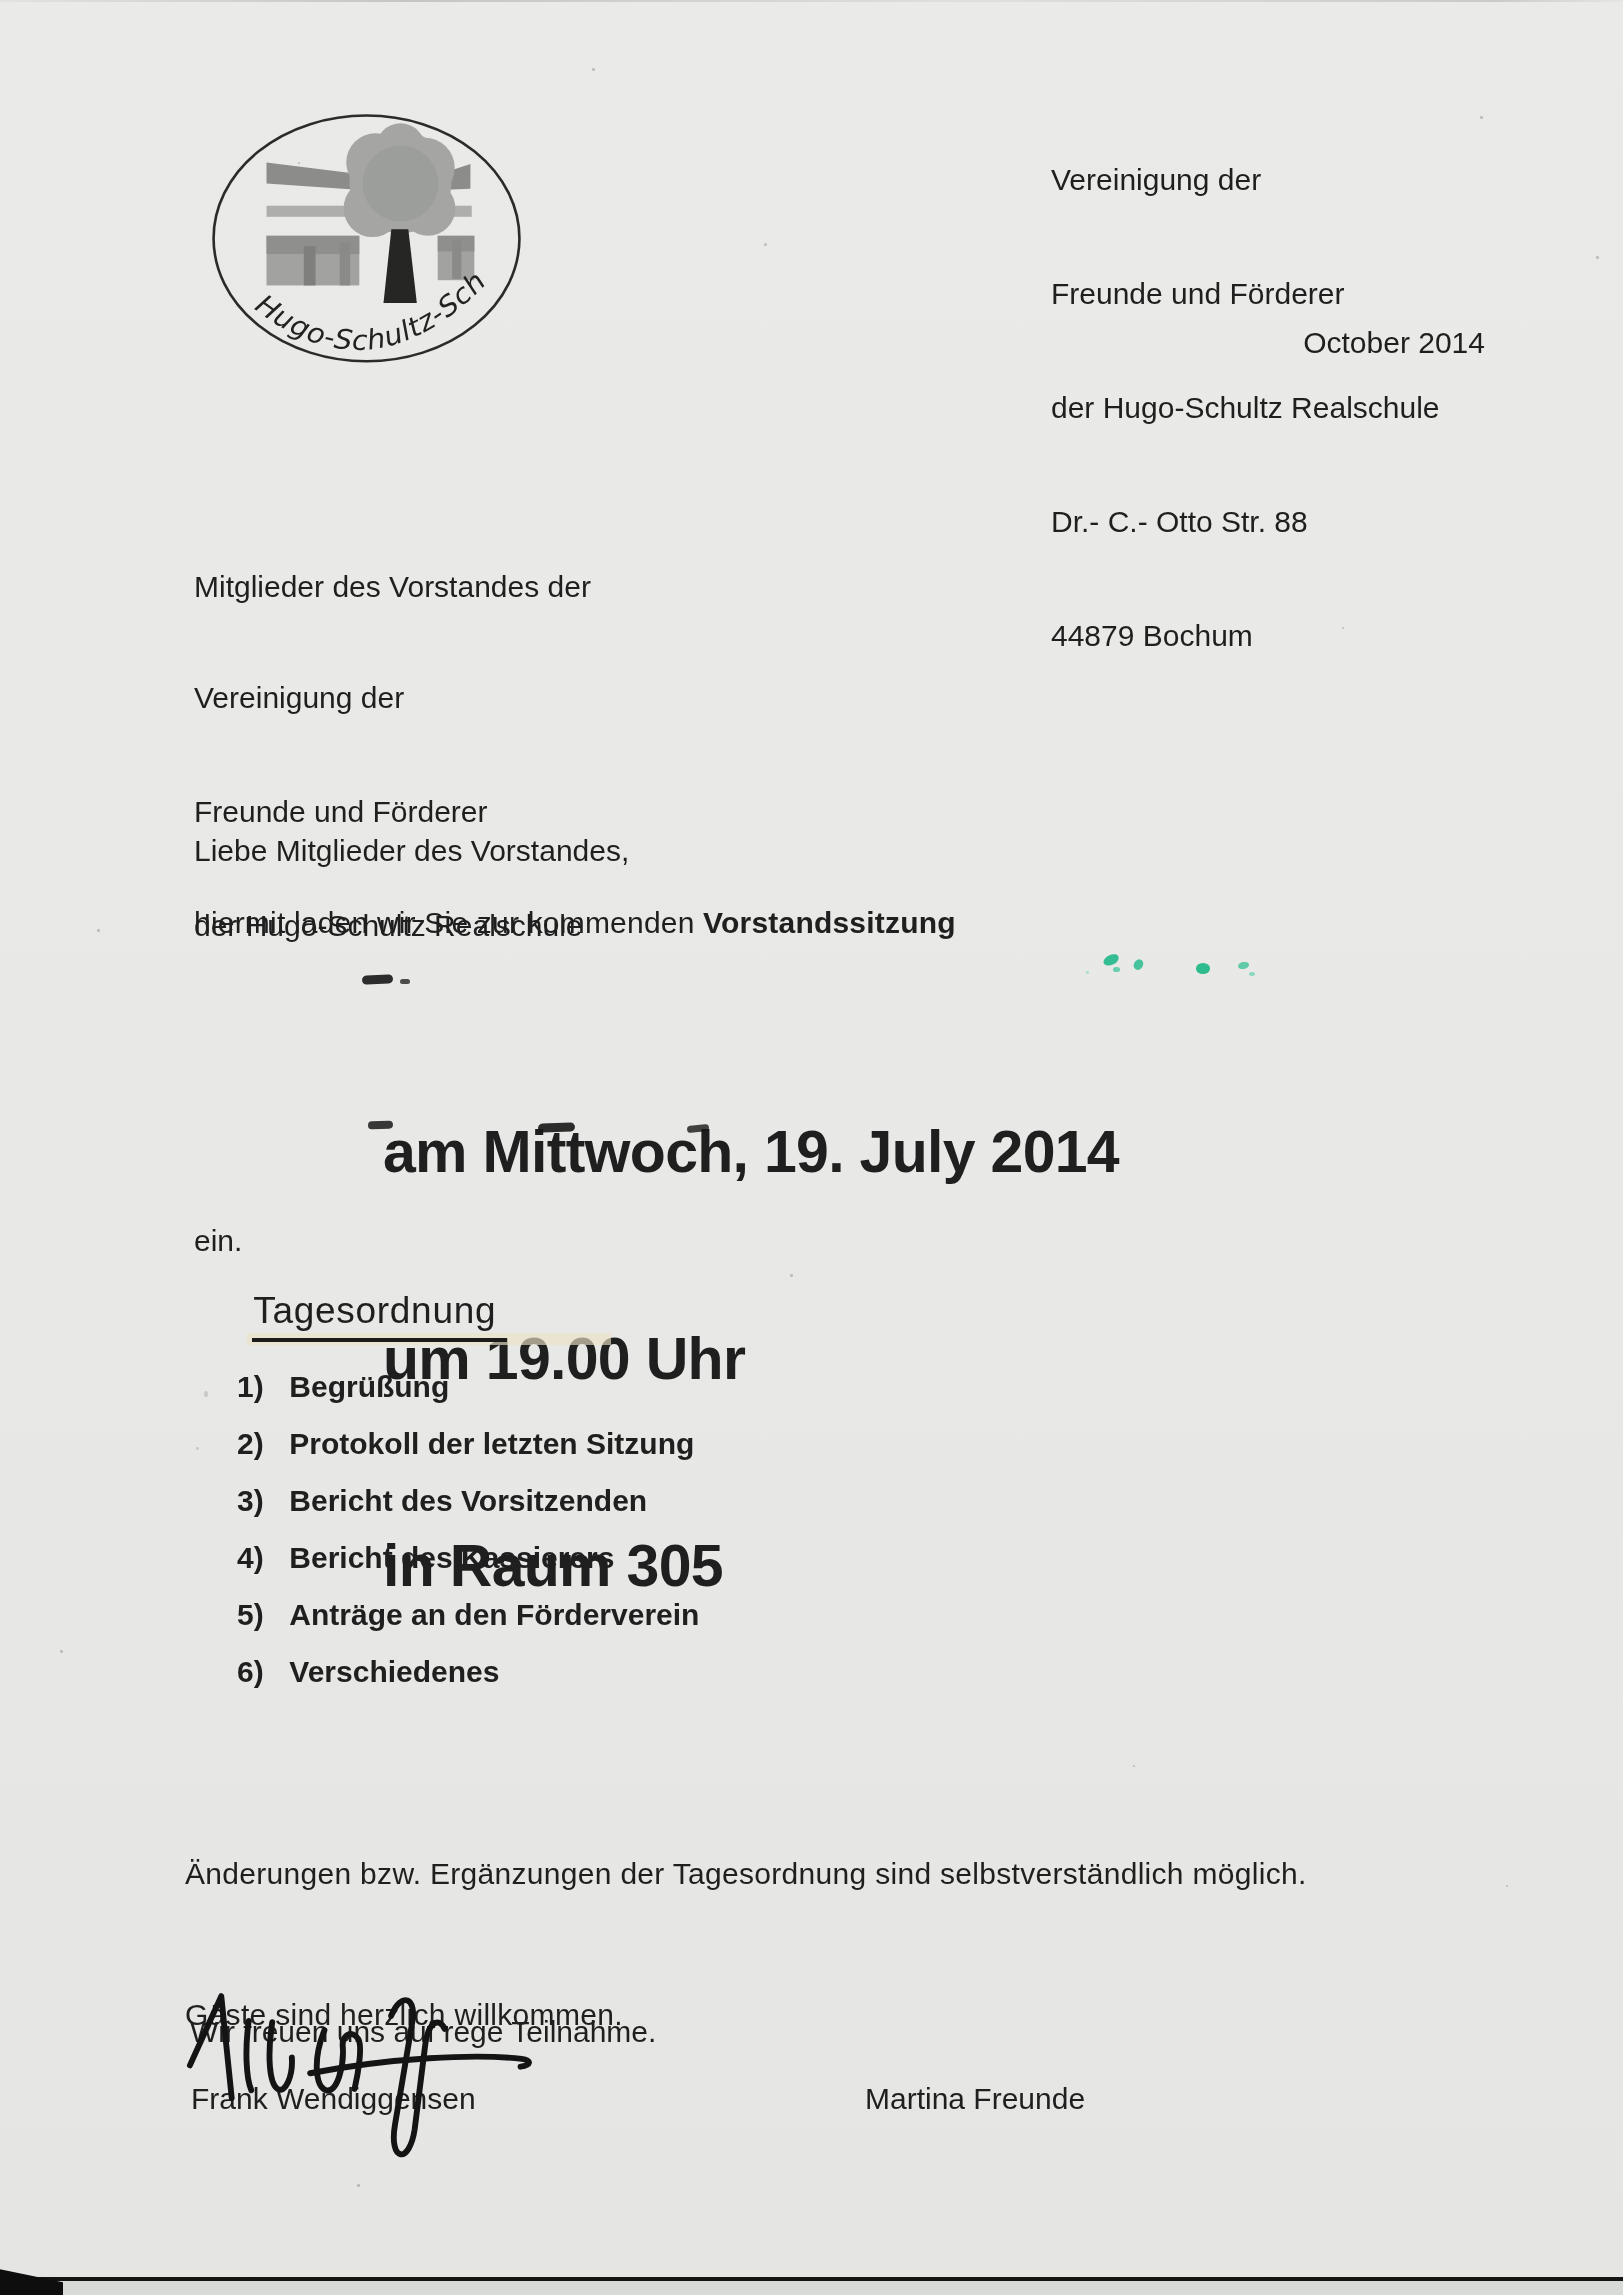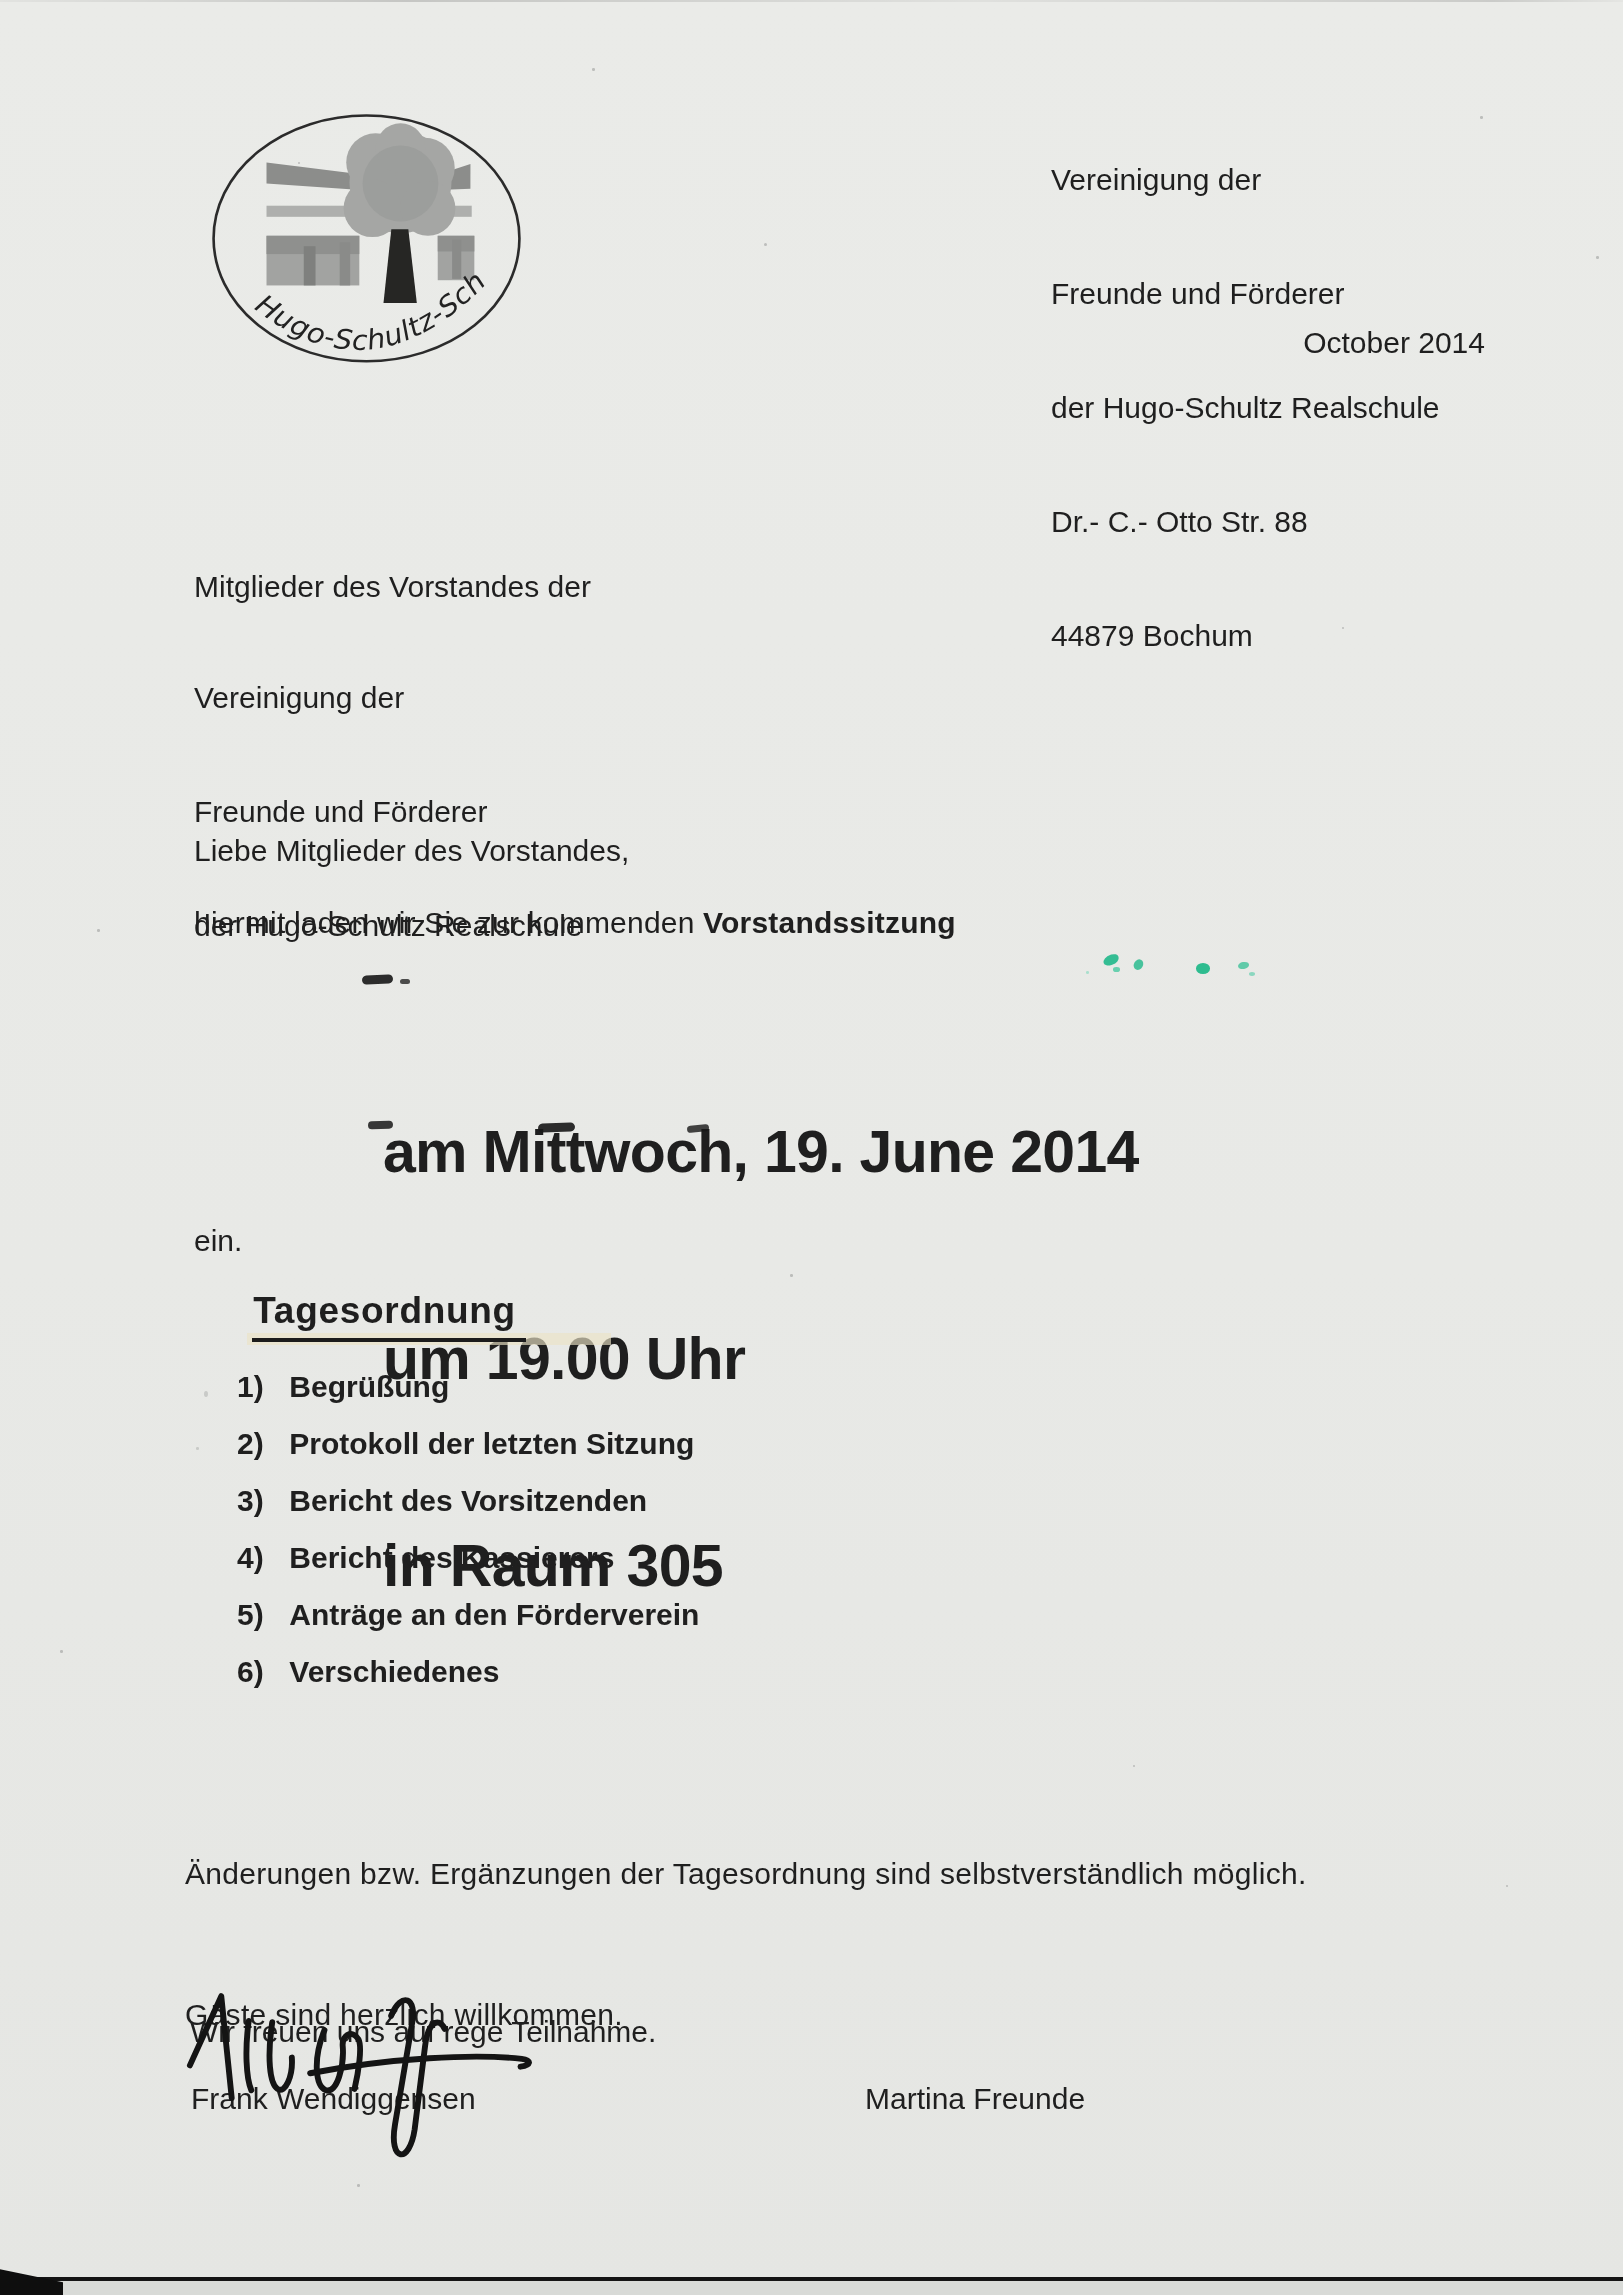--- a/index.html
+++ b/index.html
@@ -18,21 +18,21 @@
   .sender{left:1051px;top:85px;}
   .date{left:981px;top:324px;width:504px;text-align:right;}
   .recipient-1{left:194px;top:492px;}
   .recipient-2{left:194px;top:603px;}
   .salutation{left:194px;top:832px;}
   .invite{left:194px;top:904px;letter-spacing:0.2px;}
   .invite b{font-weight:700;margin-top:28px;}
   .meeting{left:383px;top:980px;font-size:59px;font-weight:700;line-height:69px;letter-spacing:-0.7px;white-space:pre;}
   .ein{left:194px;top:1222px;}
   .highlight-band{left:247px;top:1333px;width:364px;height:11.8px;background:#ebe3c6;opacity:.65;}
-  .agenda-title{left:252px;top:1290px;font-size:37px;font-weight:700;letter-spacing:0.7px;
+  .agenda-title{left:252px;top:1290px;font-size:37px;font-weight:400;letter-spacing:0.7px;
     border-bottom:4.6px solid #1c1c1c;padding:0 10.5px 5.9px 1.3px;}
   .agenda{left:237px;top:1372px;font-size:30px;font-weight:700;}
   .agenda-row{display:flex;margin-bottom:27px;line-height:30px;}
   .agenda-num{width:34px;flex:0 0 34px;}
   .agenda-label{padding-left:18.3px;white-space:pre;}
   .notes{left:185px;top:1756px;font-size:30px;line-height:47px;letter-spacing:0.3px;white-space:pre;}
   .closing{left:190px;top:1927px;font-size:30px;line-height:42px;white-space:pre;}
   .name-left{left:191px;top:2080px;}
   .name-right{left:865px;top:2080px;}
   .sig{left:182px;top:1987px;width:366px;height:196px;}
@@ -101,21 +101,21 @@
     <div>Vereinigung der</div>
     <div>Freunde und Förderer</div>
     <div>der Hugo-Schultz Realschule</div>
   </div>
 
   <div class="abs txt salutation">Liebe Mitglieder des Vorstandes,</div>
 
   <div class="abs txt invite"><span>hiermit laden wir Sie zur kommenden </span><b>Vorstandssitzung</b></div>
 
   <div class="abs meeting">
-    <div>am Mittwoch, 19. June 2014</div>
+    <div>am Mittwoch, 19. July 2014</div>
     <div>um 19.00 Uhr</div>
     <div>in Raum 305</div>
   </div>
 
   <div class="abs txt ein">ein.</div>
 
   <div class="abs highlight-band"></div>
   <div class="abs agenda-title">Tagesordnung</div>
 
   <div class="abs agenda">

